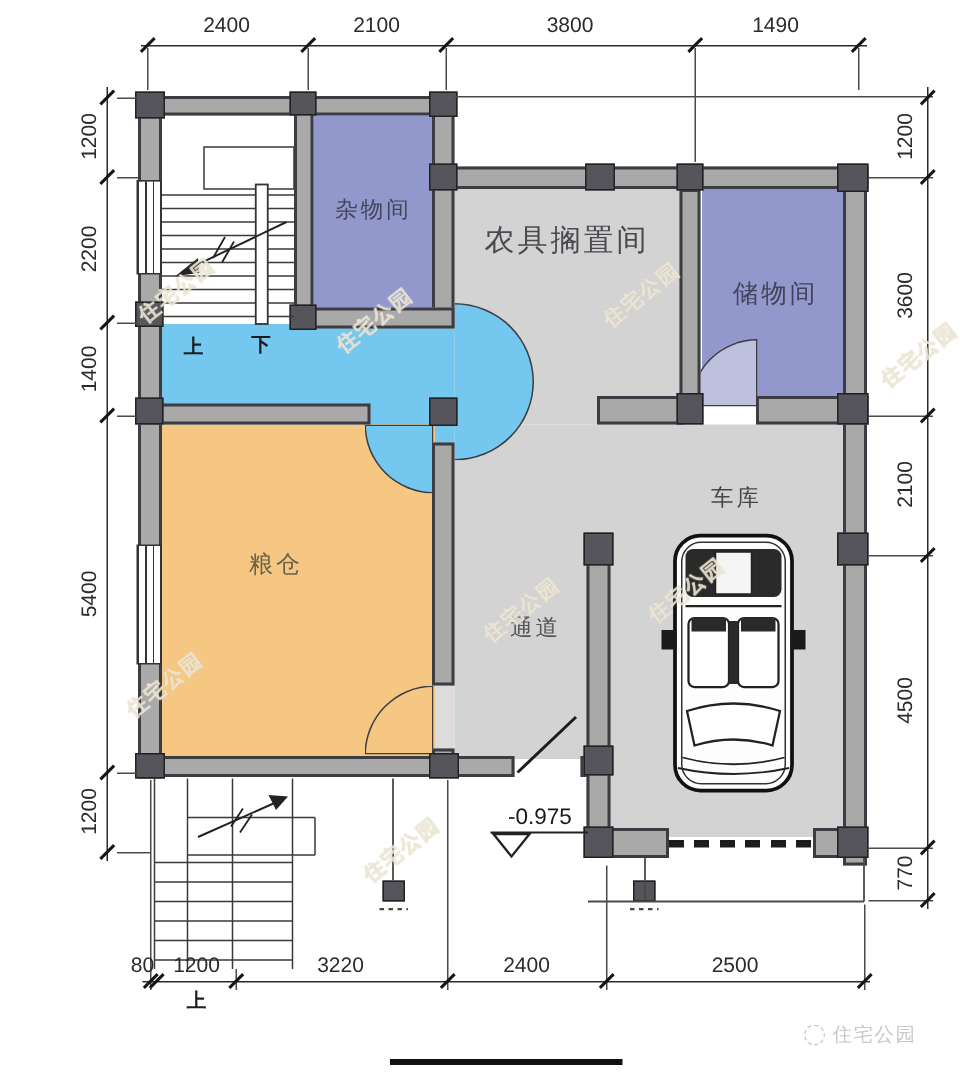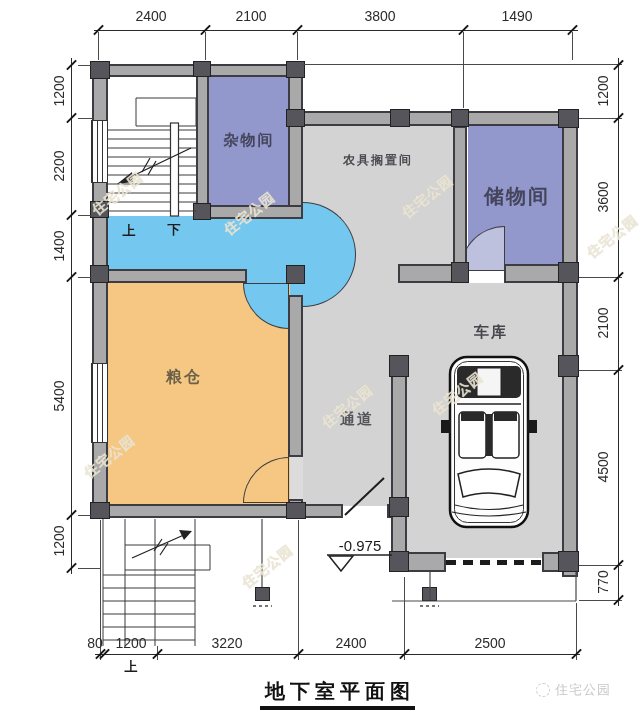--- a/index.html
+++ b/index.html
@@ -11,21 +11,21 @@
   .col{position:absolute;background:#55555b;border:1px solid #222;box-sizing:border-box}
   .win{position:absolute;background:
        repeating-linear-gradient(90deg,#333 0 1px,#fff 1px 5px);
        border:1.5px solid #333;box-sizing:border-box}
   .dline{position:absolute;background:#2a2a2a}
   .ext{position:absolute;background:#4a4a4a}
   .tick{position:absolute;width:13px;height:2px;background:#15151a;transform:rotate(-45deg)}
   .dim{position:absolute;font-size:14px;color:#2b2b2b;transform:translate(-50%,-50%);white-space:nowrap}
   .dim.v{transform:translate(-50%,-50%) rotate(-90deg)}
   .rlabel{position:absolute;transform:translate(-50%,-50%);white-space:nowrap;
-          color:#44445a;font-weight:bold;letter-spacing:2px}
+          color:#44445a;font-weight:normal;letter-spacing:2px}
   .slabel{position:absolute;transform:translate(-50%,-50%);font-size:13px;font-weight:bold;color:#1c1c1c}
   .wm{position:absolute;transform:rotate(-38deg);font-size:14px;font-weight:bold;
       color:#ece6d4;opacity:.9;white-space:nowrap;letter-spacing:1px;text-shadow:0 0 1px #d8d2c0}
   .arc{position:absolute;box-sizing:border-box;border:1.5px solid #3c3c42}
   #title{position:absolute;left:240px;top:678px;width:200px;text-align:center;
          font-size:20px;font-weight:bold;letter-spacing:5px;color:#111;
          font-family:"Liberation Serif",serif}
   #title-rule{position:absolute;left:260px;top:706px;width:155px;height:4px;background:#111}
   #logo{position:absolute;left:536px;top:681px;width:104px;color:#c8c8c8;font-size:13px;
         display:flex;align-items:center;gap:5px;letter-spacing:1px}
@@ -217,39 +217,38 @@
   <span class="dim v" style="left:603px;top:323px">2100</span>
   <span class="dim v" style="left:603px;top:467px">4500</span>
   <span class="dim v" style="left:603px;top:582px">770</span>
   <span class="dim" style="left:95px;top:643px">80</span>
   <span class="dim" style="left:131px;top:643px">1200</span>
   <span class="dim" style="left:227px;top:643px">3220</span>
   <span class="dim" style="left:351px;top:643px">2400</span>
   <span class="dim" style="left:490px;top:643px">2500</span>
 
   <span class="rlabel" style="left:249px;top:140px;font-size:15px">杂物间</span>
-  <span class="rlabel" style="left:378px;top:160px;font-size:12px;color:#4a4a50">农具搁置间</span>
-  <span class="rlabel" style="left:517px;top:196px;font-size:20px">储物间</span>
+  <span class="rlabel" style="left:378px;top:160px;font-size:20px;color:#4a4a50">农具搁置间</span>
+  <span class="rlabel" style="left:517px;top:196px;font-size:17px">储物间</span>
   <span class="rlabel" style="left:184px;top:377px;font-size:16px;color:#6b6148">粮仓</span>
   <span class="rlabel" style="left:357px;top:419px;font-size:15px;color:#54545a">通道</span>
   <span class="rlabel" style="left:491px;top:332px;font-size:15px;color:#46464c">车库</span>
   <span class="slabel" style="left:129px;top:231px">上</span>
   <span class="slabel" style="left:174px;top:230px">下</span>
   <span class="slabel" style="left:131px;top:667px">上</span>
   <span class="dim" style="left:360px;top:545px;font-size:15px;color:#1a1a1a">-0.975</span>
 
   <span class="wm" style="left:88px;top:185px">住宅公园</span>
   <span class="wm" style="left:220px;top:205px">住宅公园</span>
   <span class="wm" style="left:398px;top:188px">住宅公园</span>
   <span class="wm" style="left:583px;top:228px">住宅公园</span>
   <span class="wm" style="left:318px;top:398px">住宅公园</span>
   <span class="wm" style="left:80px;top:448px">住宅公园</span>
   <span class="wm" style="left:428px;top:385px">住宅公园</span>
   <span class="wm" style="left:238px;top:558px">住宅公园</span>
 
-  <div id="title">地下室平面图</div>
   <div id="title-rule"></div>
   <div id="logo">
     <span class="sun"></span>
     <span>住宅公园</span>
   </div>
 
 </div>
 
 </body></html>

